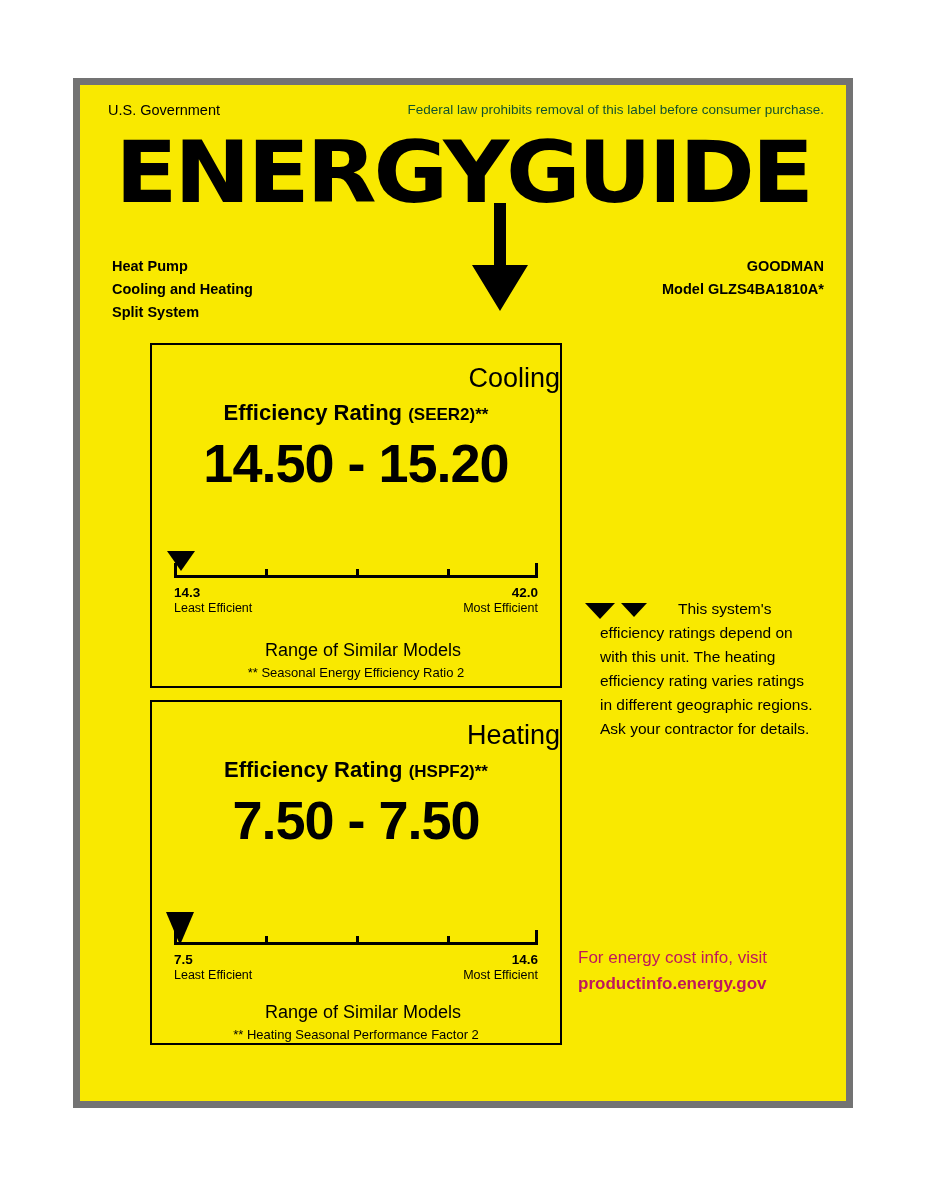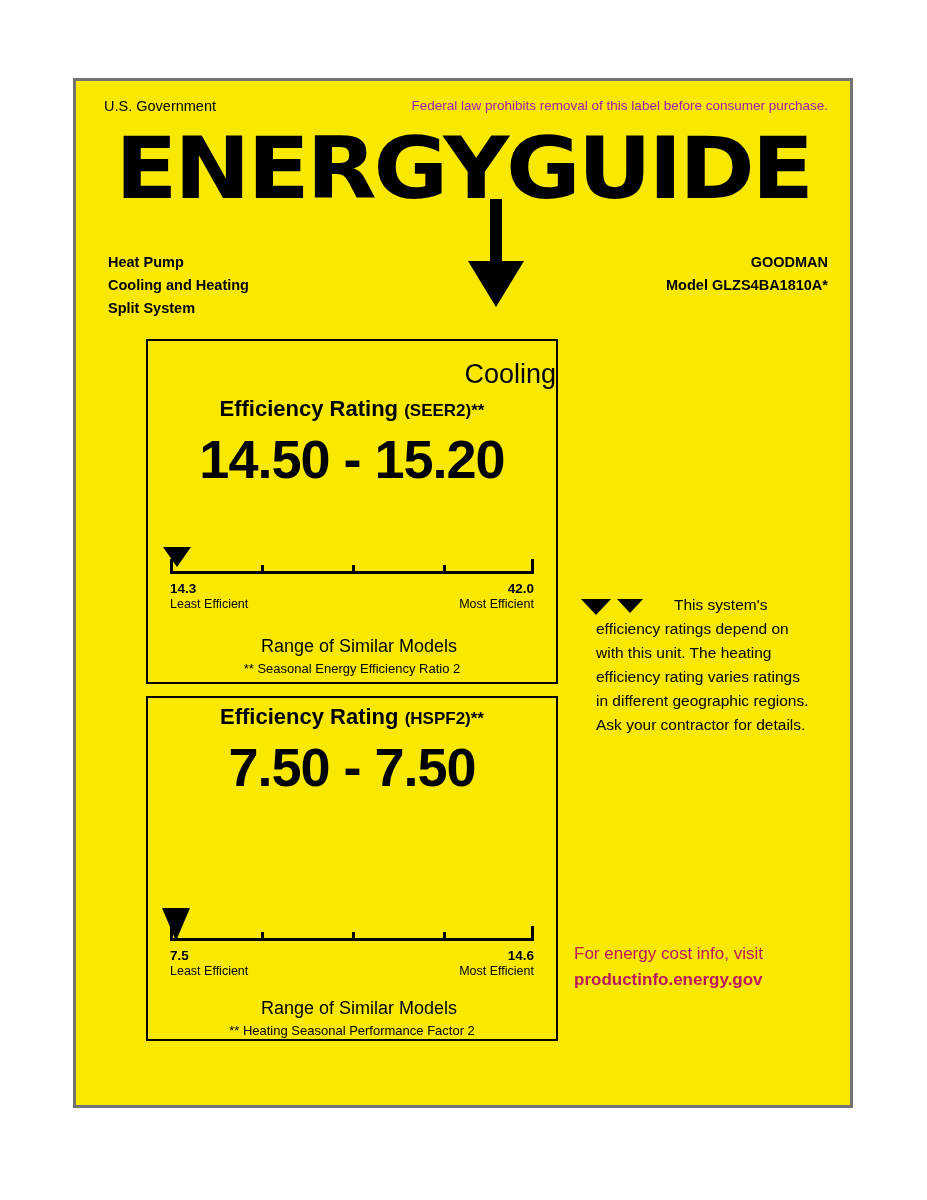--- a/index.html
+++ b/index.html
@@ -15,21 +15,21 @@
     overflow: hidden;
   }
 
   #label {
     position: absolute;
     left: 73px;
     top: 78px;
     width: 780px;
     height: 1030px;
     background: #f9e900;
-    border: 3px solid #737373;
+    border: 7px solid #737373;
     box-sizing: border-box;
   }
 
   
   .hdr-row {
     position: absolute;
     top: 17px;
     left: 0;
     width: 100%;
     height: 20px;
@@ -39,21 +39,21 @@
     left: 28px;
     top: 0;
     font-size: 14.5px;
     color: #000;
   }
   .hdr-right {
     position: absolute;
     right: 22px;
     top: 0;
     font-size: 13.5px;
-    color: #a21caf;
+    color: #14532d;
   }
 
   
   .wordmark {
     position: absolute;
     top: 42px;
     left: 0;
     width: 100%;
     text-align: center;
     font-family: "DejaVu Sans", sans-serif;
@@ -313,20 +313,21 @@
       <div class="scale-num right">42.0</div>
       <div class="scale-cap left">Least Efficient</div>
       <div class="scale-cap right">Most Efficient</div>
     </div>
 
     <div class="rb-range" id="cooling-range">Range of Similar Models</div>
     <div class="rb-foot" id="cooling-foot">** Seasonal Energy Efficiency Ratio 2</div>
   </div>
 
   <div class="rating-box" id="heating-box">
+    <div class="rb-title">Heating</div>
     <div class="rb-sub">
       <span>Efficiency Rating</span>
       <span class="metric">(HSPF2)**</span>
     </div>
     <div class="rb-value">7.50 - 7.50</div>
 
     <div class="scale-wrap" id="heating-scale">
       <div class="pointer" id="heating-pointer" style="left: calc(0% - 8px);"></div>
       <div class="scale-line"></div>
       <div class="tick-end left"></div>

